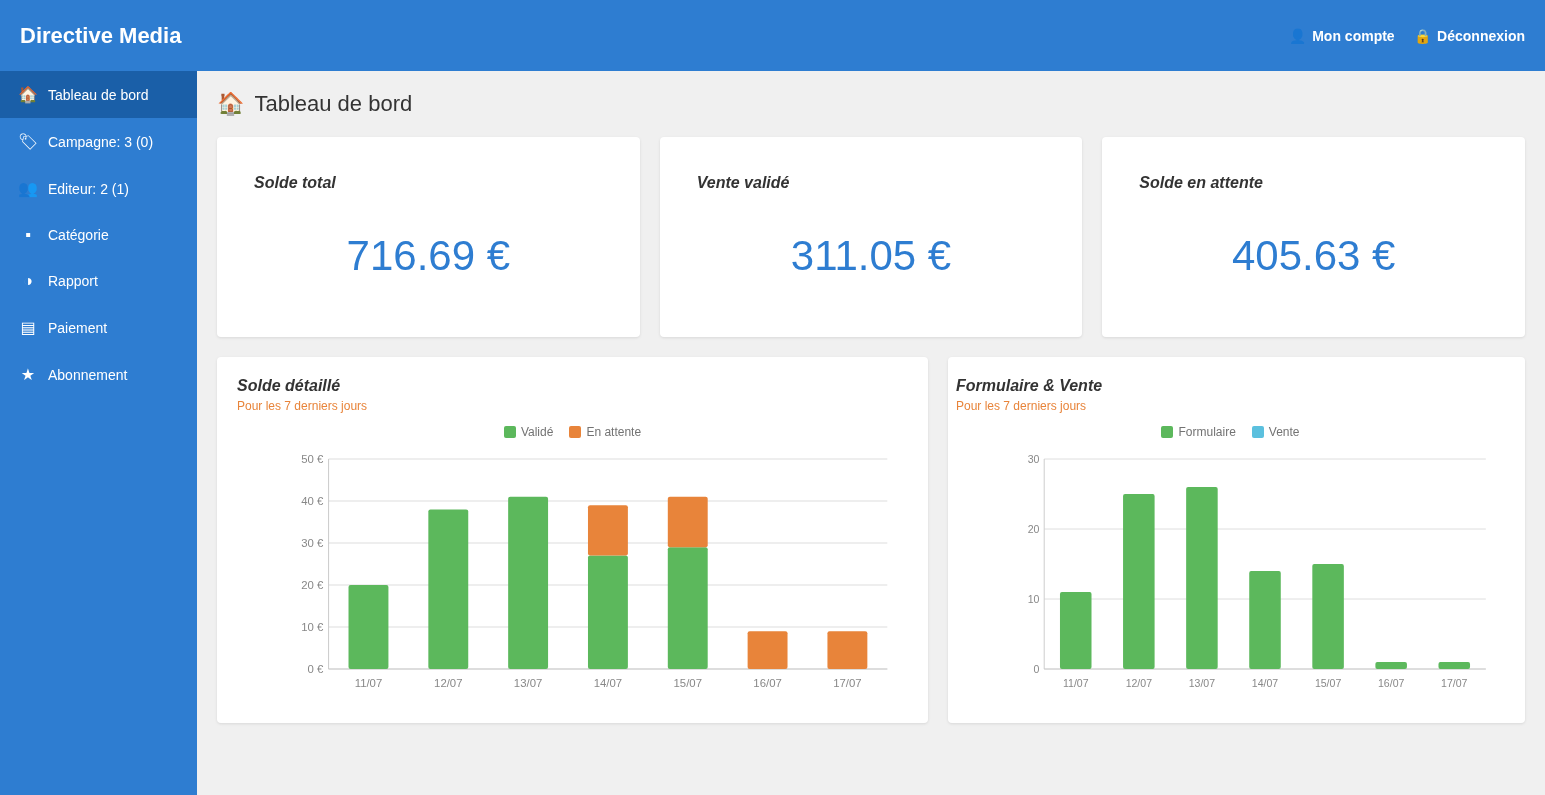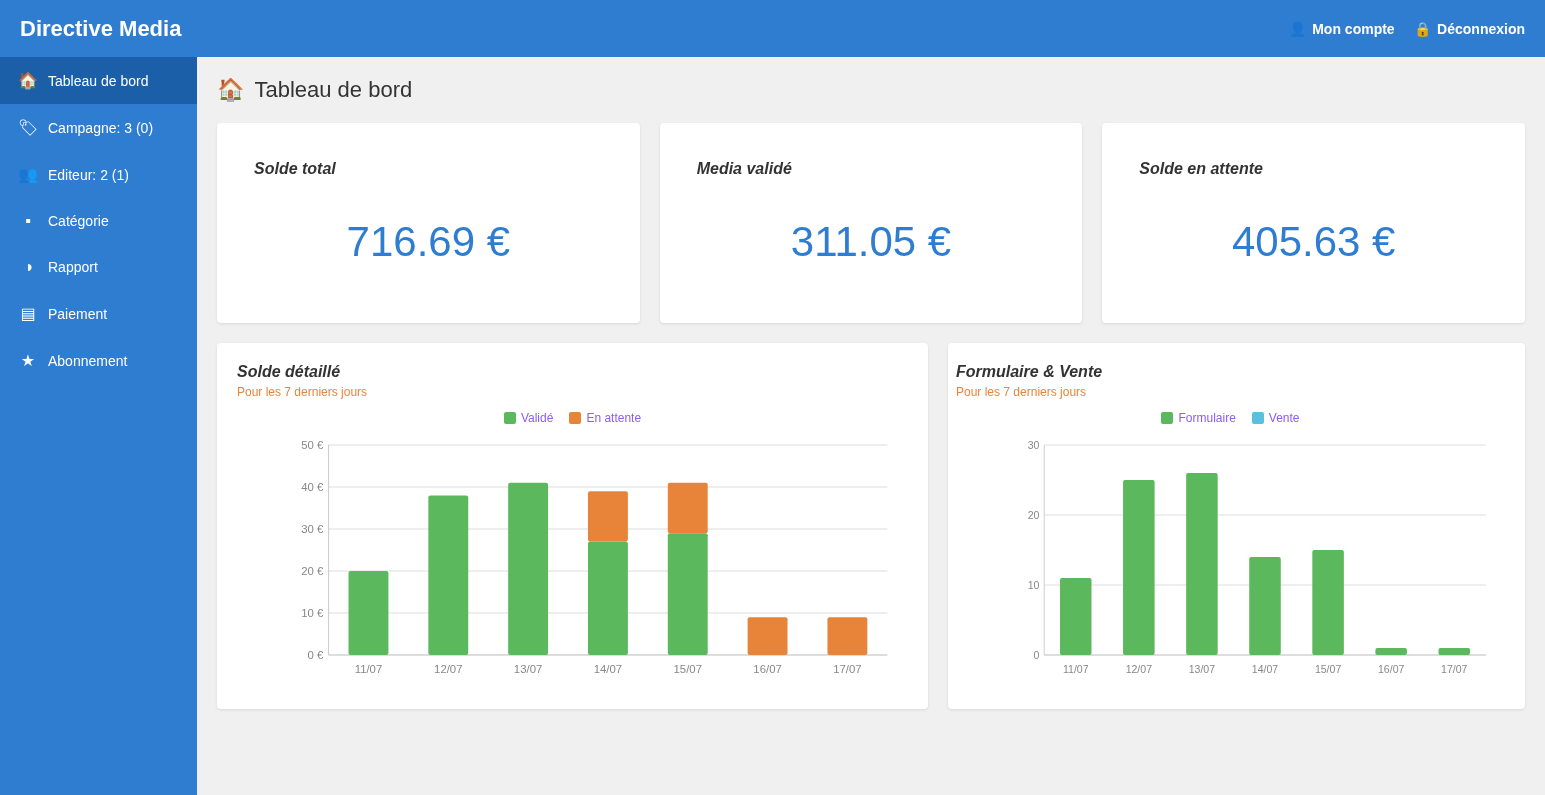--- a/index.html
+++ b/index.html
@@ -6,21 +6,21 @@
     body { font-family: Arial, sans-serif; background: #f0f0f0; }
 
     
     .header {
       background: #2e7dd1;
       color: white;
       display: flex;
       align-items: center;
       justify-content: space-between;
       padding: 12px 20px;
-      height: 57px;
+      height: 71px;
     }
     .header-title {
       font-size: 22px;
       font-weight: bold;
     }
     .header-nav {
       display: flex;
       gap: 20px;
       align-items: center;
       font-size: 14px;
@@ -131,21 +131,21 @@
     .chart-subtitle {
       font-size: 12px;
       color: #e8843a;
       margin-bottom: 12px;
     }
     .chart-legend {
       display: flex;
       gap: 16px;
       margin-bottom: 10px;
       font-size: 12px;
-      color: #8b5cf6;
+      color: #737373;
       justify-content: center;
     }
     .legend-item {
       display: flex;
       align-items: center;
       gap: 5px;
     }
     .legend-dot {
       width: 12px;
       height: 12px;
@@ -209,21 +209,21 @@
       <span>Tableau de bord</span>
     </div>
 
     <div class="cards-row">
 
     <div class="card">
       <div class="card-label">Solde total</div>
       <div class="card-value">716.69 €</div>
     </div>
         <div class="card">
-      <div class="card-label">Media validé</div>
+      <div class="card-label">Vente validé</div>
       <div class="card-value">311.05 €</div>
     </div>
         <div class="card">
       <div class="card-label">Solde en attente</div>
       <div class="card-value">405.63 €</div>
     </div>
       </div>
 
     <div class="charts-row">
 

